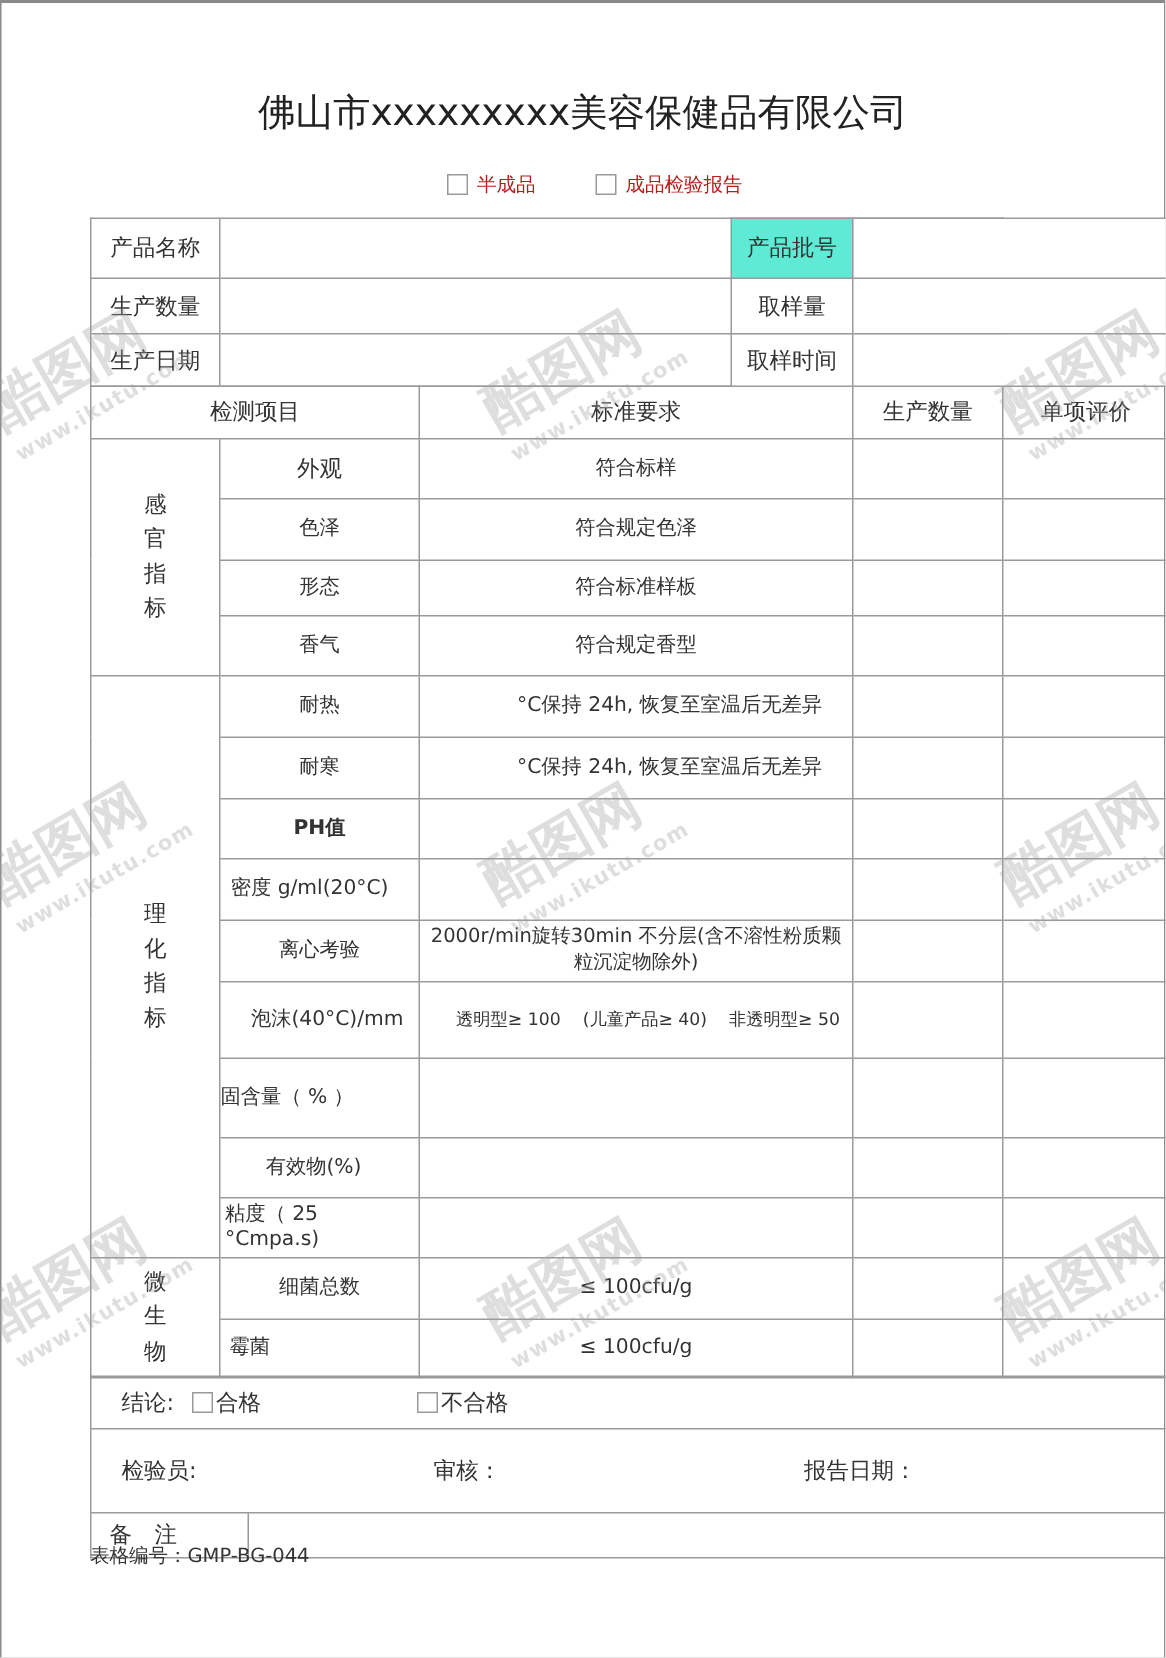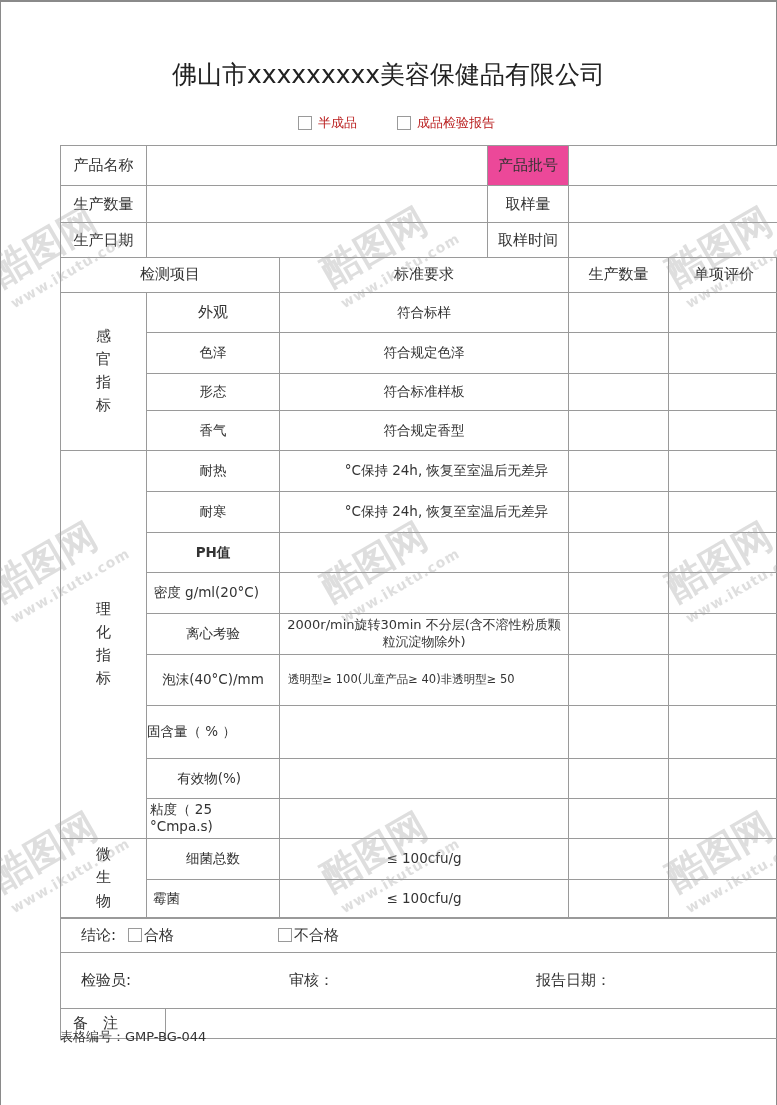--- a/index.html
+++ b/index.html
@@ -27,21 +27,21 @@
     }
     .sheet { position: absolute; left: 60px; top: 145px; width: 719px; }
     table { border-collapse: collapse; width: 719px; table-layout: fixed; }
     td {
       border: 1.5px solid #9a9a9a; padding: 0; text-align: center; vertical-align: middle;
       font-size: 13.5px; color: #333; line-height: 1.25;
     }
     .h15 { font-size: 15px; }
     .vert { font-size: 15px; line-height: 1.55; }
     .right { text-align: right; padding-right: 42px; }
-    .foam { display: flex; padding: 0 8px; font-size: 11.5px; }
+    .foam { display: flex; justify-content: space-between; padding: 0 8px; font-size: 11.5px; margin-left: 16px; }
     .bold { font-weight: bold; margin-top: 13px; }
     .bottom td { text-align: left; padding-left: 22px; font-size: 15px; }
     .bottom .row { display: flex; align-items: center; }
     .footnote { position: absolute; left: 60px; top: 1028px; font-size: 13px; color: #333; }
     .wm {
       position: absolute; color: rgba(160,160,160,0.35); font-weight: bold;
       transform: rotate(-30deg); pointer-events: none; white-space: nowrap;
     }
     .wm .big { font-size: 38px; display: block; }
     .wm .small { font-size: 14px; display: block; letter-spacing: 1px; }
@@ -94,21 +94,21 @@
     </table>
 
   <div style="position:absolute; left:427px; top:0; width:292px; height:112px;">
     <table style="width:292px">
       <colgroup>
           <col style="width:81px">
           <col style="width:211px">
         </colgroup>
       <tbody>
           <tr style="height:40px">
-        <td class="h15" style="background:#ec4899">产品批号</td>
+        <td class="h15" style="background:#5eead4">产品批号</td>
         <td style="background:#fff"></td>
       </tr>
       <tr style="height:37px">
         <td class="h15" style="background:#fff">取样量</td>
         <td style="background:#fff"></td>
       </tr>
       <tr style="height:35px">
         <td class="h15" style="background:#fff">取样时间</td>
         <td style="background:#fff"></td>
       </tr>
@@ -193,21 +193,21 @@
       <td></td>
       <td></td>
     </tr>
     <tr style="height:41px">
       <td>离心考验</td>
       <td style="font-size:13px;padding:0 2px">2000r/min旋转30min 不分层(含不溶性粉质颗粒沉淀物除外)</td>
       <td></td>
       <td></td>
     </tr>
     <tr style="height:51px">
-      <td style="text-align:center;padding-right:0">泡沫(40°C)/mm</td>
+      <td style="text-align:right;padding-right:10px">泡沫(40°C)/mm</td>
       <td>
         <div class="foam">
           <span>透明型≥ 100</span>
           <span>(儿童产品≥ 40)</span>
           <span>非透明型≥ 50</span>
         </div>
       </td>
       <td></td>
       <td></td>
     </tr>

